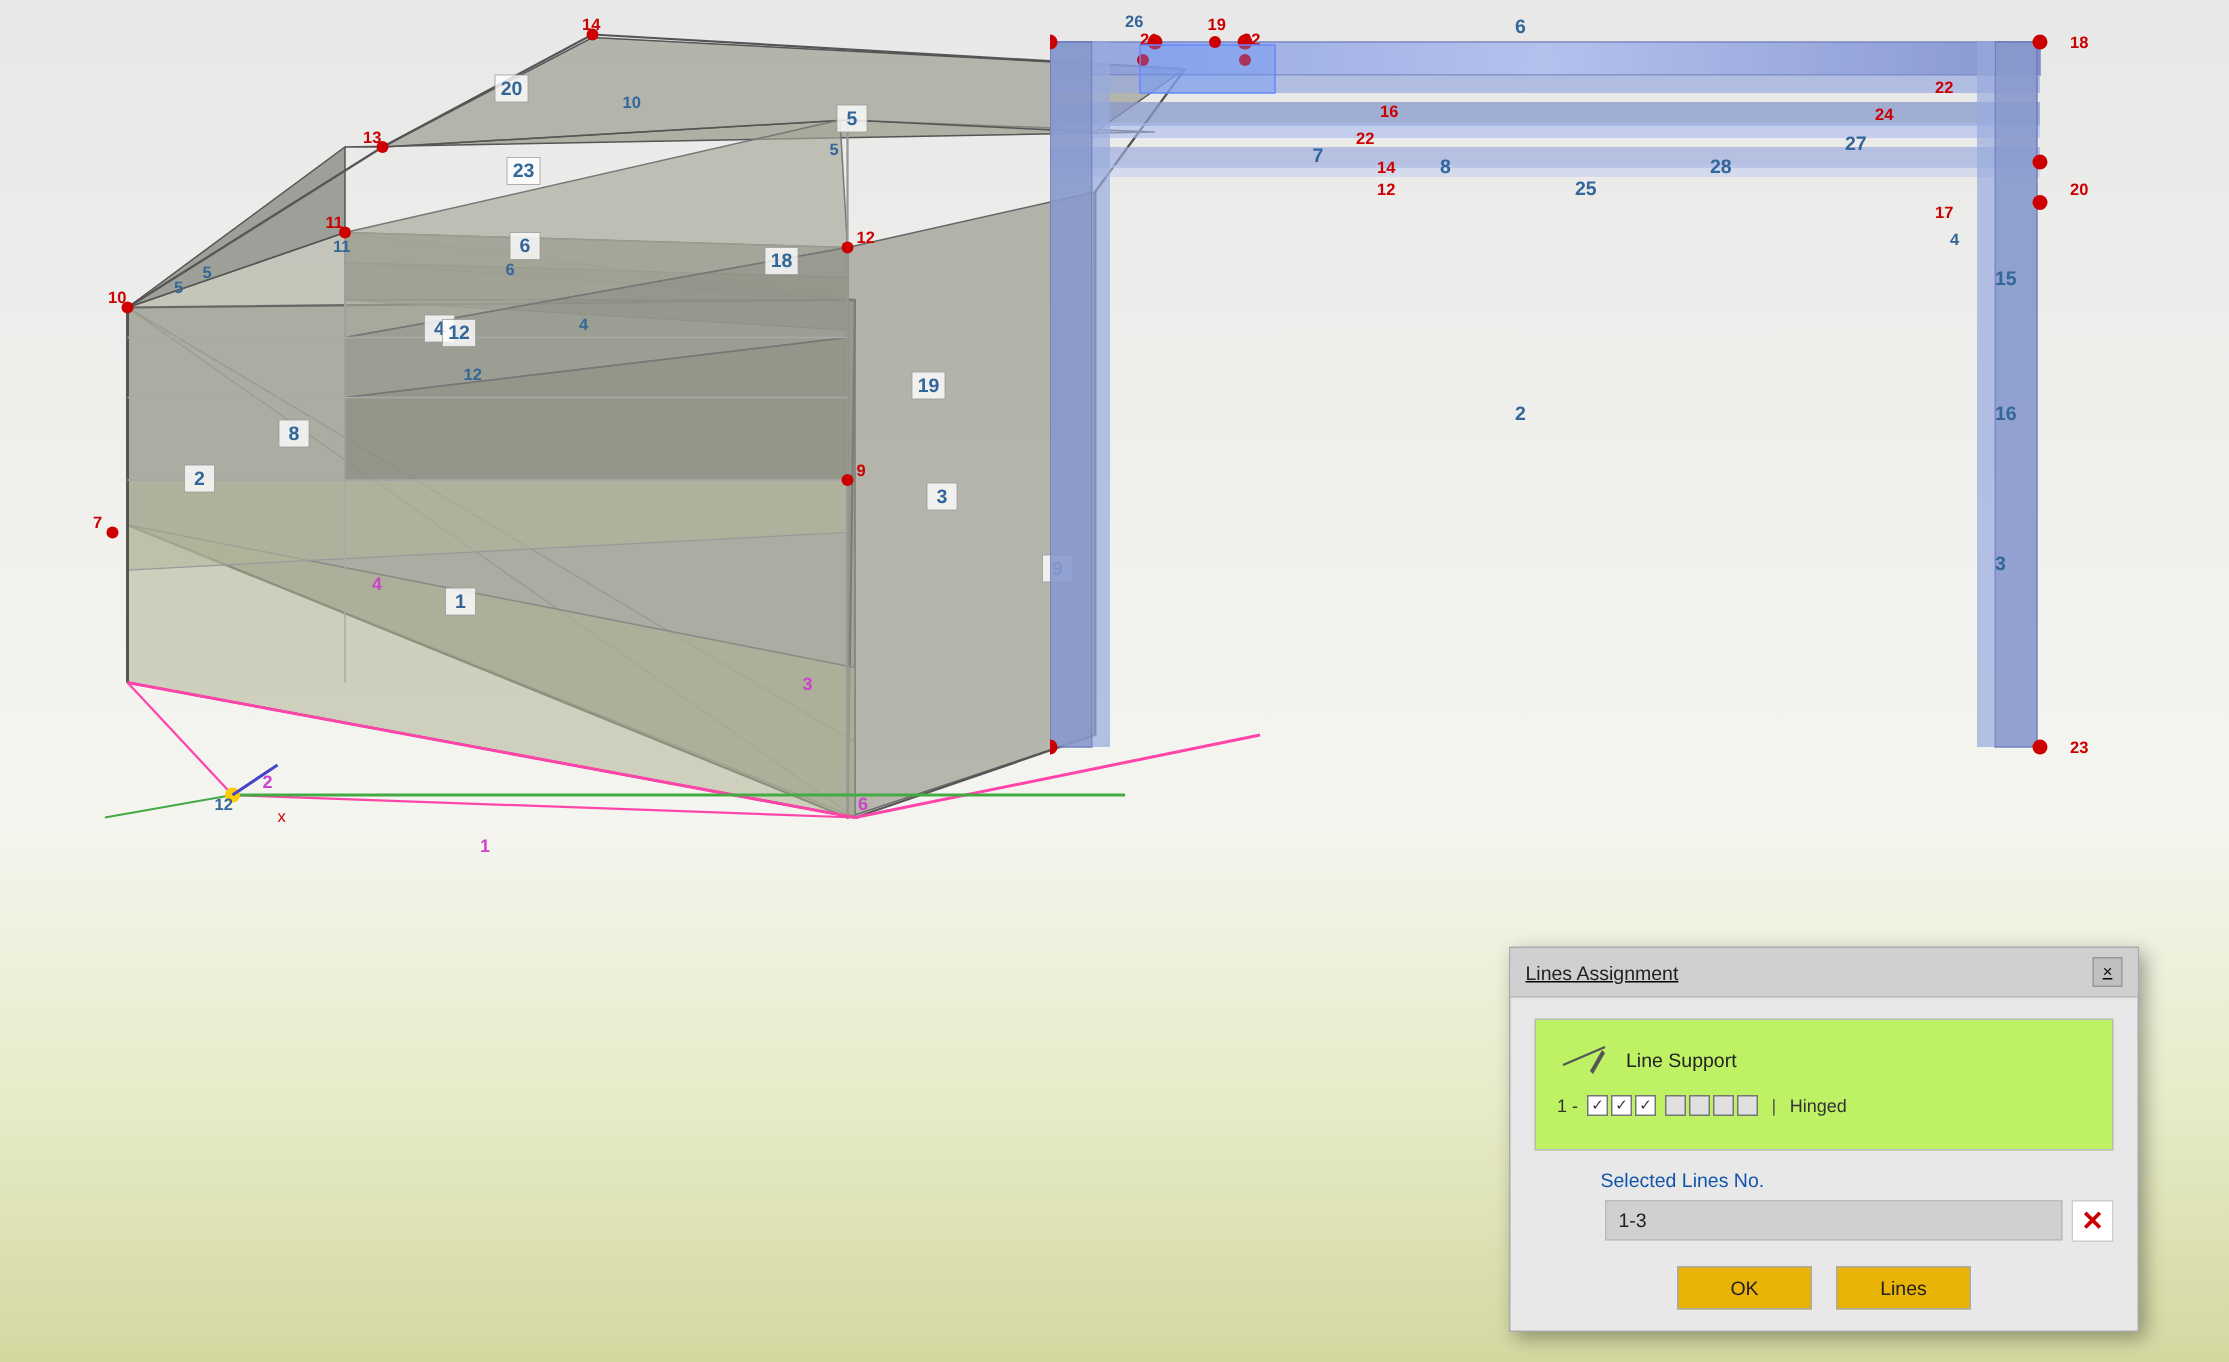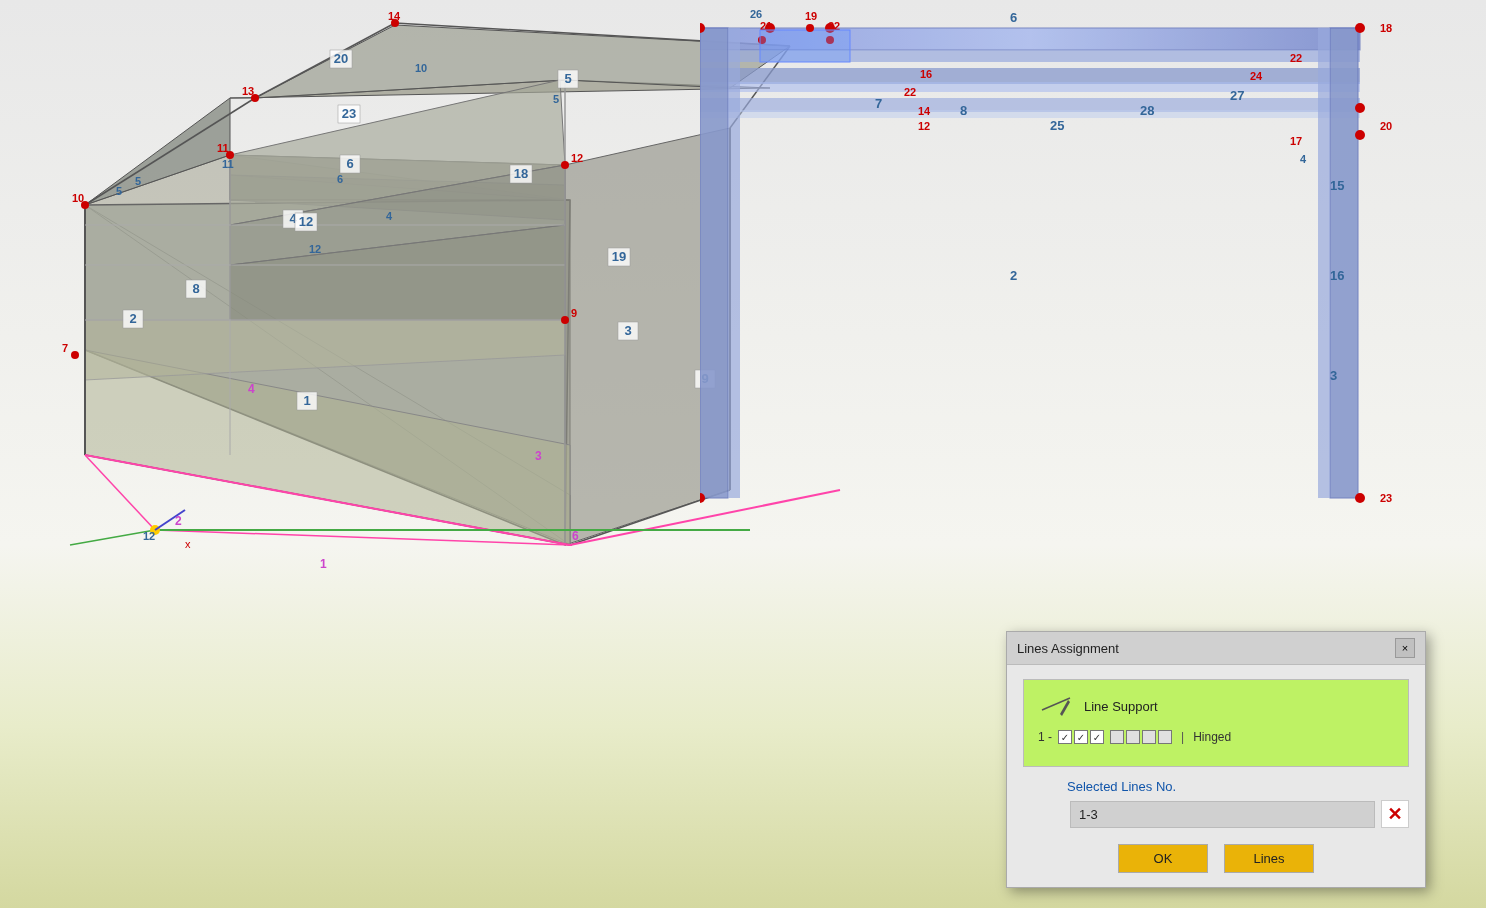--- a/index.html
+++ b/index.html
@@ -33,20 +33,21 @@
       box-shadow: 4px 4px 12px rgba(0,0,0,0.35);
     }
 
     #dialog-titlebar {
       background: #d0d0d0;
       padding: 6px 10px;
       display: flex;
       align-items: center;
       justify-content: space-between;
       border-bottom: 1px solid #bbb;
+      text-decoration: underline;
     }
 
     #dialog-title {
       font-size: 13px;
       font-weight: normal;
       color: #222;
     }
 
     #dialog-close-btn {
       width: 20px;
@@ -155,21 +156,21 @@
     .selected-lines-label {
       font-size: 13px;
       font-weight: normal;
       color: #1155aa;
       margin-bottom: 6px;
       margin-left: 44px;
     }
 
     .selected-lines-row {
       display: flex;
-      align-items: center;
+      align-items: flex-start;
       gap: 6px;
       padding-left: 47px;
     }
 
     .selected-lines-input {
       flex: 1;
       background: #d0d0d0;
       border: 1px solid #bbb;
       padding: 5px 8px;
       font-size: 13px;

